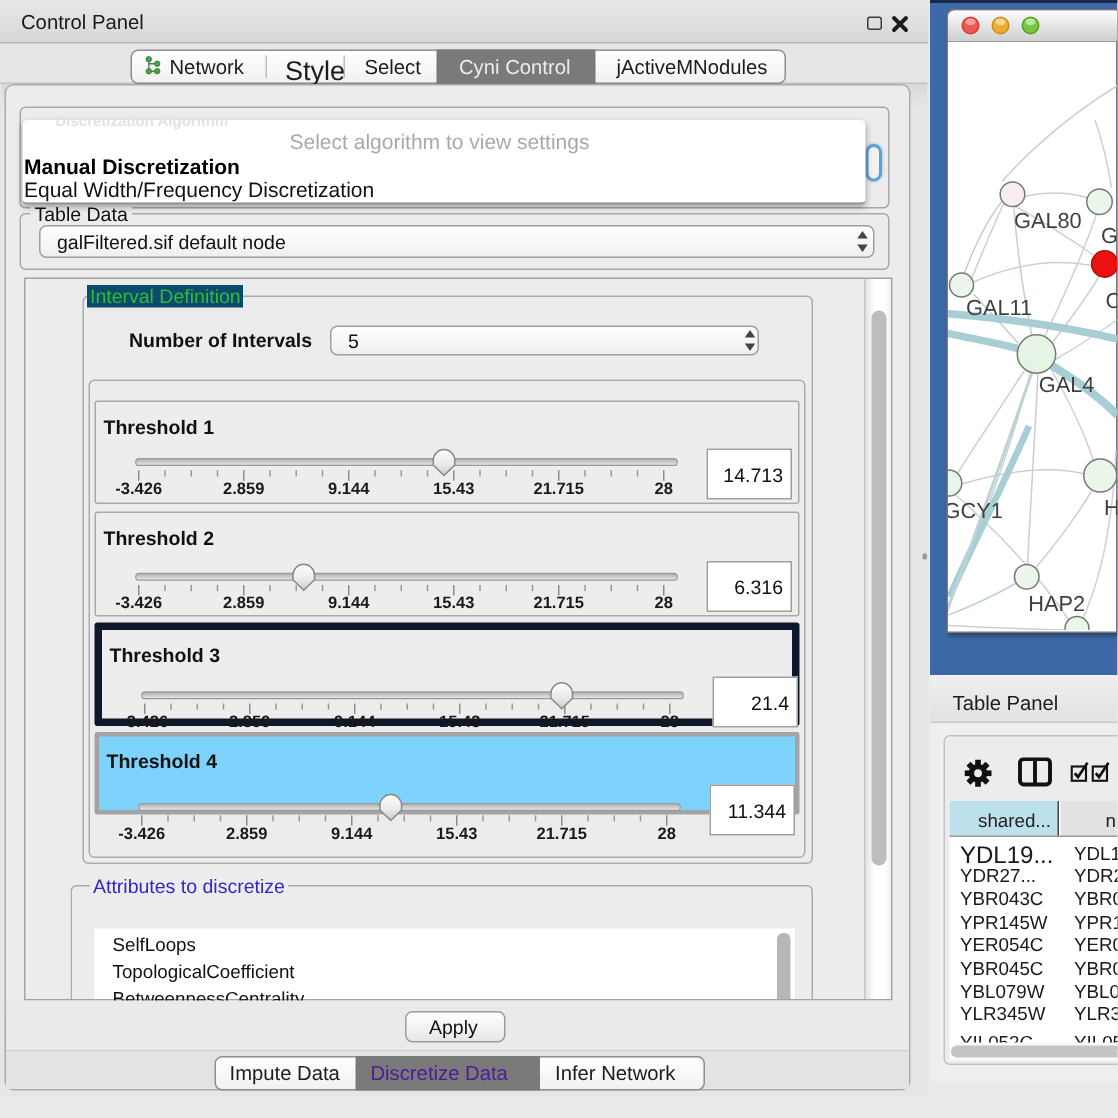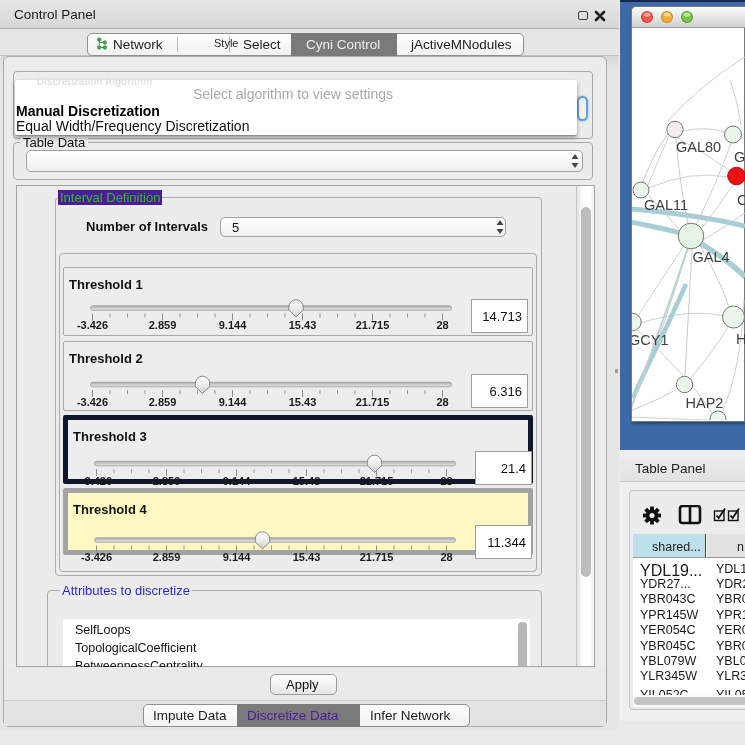--- a/index.html
+++ b/index.html
@@ -26,48 +26,49 @@
   <div class="a" style="left:229px;top:37px;width:1px;height:15px;background:#bdbdbd;"></div>
   <div class="a" style="left:291px;top:33px;width:106px;height:23px;background:#7a7a7a;"></div>
   <svg class="a" style="left:96px;top:36px;" width="12" height="16" viewBox="0 0 12 16">
     <path d="M3.2 3.5 L3.2 12.5 M3.2 6.5 L8.8 6.5 M3.2 11.5 L8.8 11.5" stroke="#6a6a6a" stroke-width="0.9"></path>
     <circle cx="3.2" cy="3.5" r="1.8" fill="#45a845" stroke="#2e7d32" stroke-width="0.6"></circle>
     <circle cx="8.8" cy="6.5" r="1.8" fill="#45a845" stroke="#2e7d32" stroke-width="0.6"></circle>
     <circle cx="3.2" cy="11.5" r="1.8" fill="#45a845" stroke="#2e7d32" stroke-width="0.6"></circle>
     <circle cx="8.8" cy="11.5" r="1.8" fill="#45a845" stroke="#2e7d32" stroke-width="0.6"></circle>
   </svg>
   <div class="txt" style="left:113px;top:37px;font-size:13.5px;color:#1c1c1c;">Network</div>
-  <div class="txt" style="left:190px;top:37px;font-size:11px;color:#1c1c1c;margin-left:24px;">Style</div>
+  <div class="txt" style="left:190px;top:37px;font-size:18px;color:#1c1c1c;">Style</div>
   <div class="txt" style="left:243px;top:37px;font-size:13.5px;color:#1c1c1c;">Select</div>
   <div class="txt" style="left:306px;top:37px;font-size:13.5px;color:#ececec;">Cyni Control</div>
   <div class="txt" style="left:411px;top:37px;font-size:13.5px;color:#1c1c1c;">jActiveMNodules</div>
 
   <div class="a" style="left:1px;top:56px;width:617px;height:16px;background:linear-gradient(180deg,#d8d8d8,#e6e6e6);"></div>
 
   <div class="a" style="left:3px;top:56px;width:604px;height:671px;border:1px solid #ababab;border-radius:6px;background:#ececec;"></div>
 
   <div class="a" style="left:13px;top:71px;width:580px;height:68px;border:1px solid #a8a8a8;border-radius:4px;"></div>
 
   <div class="a" style="left:577px;top:96px;width:11px;height:25px;border:2.5px solid #62a0d8;border-radius:6px;background:#f2f2f2;box-shadow:0 0 2px #74a9dc;"></div>
 
   <div class="a" style="left:13px;top:142px;width:580px;height:38px;border:1px solid #a8a8a8;border-radius:4px;"></div>
   <div class="txt" style="left:20px;top:135px;font-size:13px;color:#111;background:#ececec;padding:0 3px;">Table Data</div>
   <div class="a" style="left:26px;top:150px;width:557px;height:22px;background:linear-gradient(180deg,#ffffff,#efefef);border:1px solid #9f9f9f;border-radius:5px;"></div>
+  <div class="txt" style="left:38px;top:154px;font-size:13px;color:#111;">galFiltered.sif default node</div>
   <svg class="a" style="left:569px;top:153px;" width="12" height="16" viewBox="0 0 12 16">
       <path d="M6 1 L9.5 6 L2.5 6 Z" fill="#444"></path>
       <path d="M6 15 L9.5 10 L2.5 10 Z" fill="#444"></path>
     </svg>
 
   <div class="a" style="left:16px;top:185px;width:579px;height:482px;border:1px solid #a3a3a3;background:#ececec;"></div>
 
   <div class="a" style="left:576px;top:186px;width:18px;height:480px;background:linear-gradient(90deg,#e3e3e3,#ffffff 35%,#ffffff 75%,#efefef);border-left:1px solid #c6c6c6;"></div>
   <div class="a" style="left:581px;top:207px;width:10px;height:370px;background:#bdbdbd;border-radius:5px;"></div>
 
   <div class="a" style="left:55px;top:197px;width:487px;height:379px;border:1px solid #ababab;border-radius:4px;"></div>
-  <div class="txt" style="left:58px;top:190px;font-size:13px;color:#2dbe2d;background:#4c1d95;padding:0 2px;">Interval Definition</div>
+  <div class="txt" style="left:58px;top:190px;font-size:13px;color:#2dbe2d;background:#0c4a6e;padding:0 2px;">Interval Definition</div>
 
   <div class="txt" style="left:86px;top:219px;font-size:13px;font-weight:bold;color:#111;">Number of Intervals</div>
   <div class="a" style="left:220px;top:217px;width:286px;height:20px;background:linear-gradient(180deg,#ffffff,#f0f0f0);border:1px solid #a0a0a0;border-radius:5px;"></div>
   <div class="txt" style="left:232px;top:220px;font-size:13px;color:#111;">5</div>
   <svg class="a" style="left:494px;top:219px;" width="12" height="16" viewBox="0 0 12 16">
       <path d="M6 1 L9.5 6 L2.5 6 Z" fill="#444"></path>
       <path d="M6 15 L9.5 10 L2.5 10 Z" fill="#444"></path>
     </svg>
 
   <div class="a" style="left:59px;top:253px;width:478px;height:319px;border:1px solid #ababab;border-radius:4px;"></div>
@@ -136,21 +137,21 @@
         <text x="238.5" y="64.5" font-size="11" font-weight="bold" fill="#1a1a1a" text-anchor="middle" font-family="Liberation Sans">15.43</text>
         <text x="308.5" y="64.5" font-size="11" font-weight="bold" fill="#1a1a1a" text-anchor="middle" font-family="Liberation Sans">21.715</text>
         <text x="378.5" y="64.5" font-size="11" font-weight="bold" fill="#1a1a1a" text-anchor="middle" font-family="Liberation Sans">28</text>
         <g transform="translate(306.49,35.0)">
           <path d="M-7.2 7.5 A7.2 7.3 0 0 1 7.2 7.5 L7.2 10.5 L0 17.5 L-7.2 10.5 Z" fill="url(#thm)" stroke="#888888" stroke-width="1"></path>
         </g>
       </svg>
       <div class="a" style="left:407.5px;top:31.5px;width:57px;height:34px;background:#ffffff;border:1px solid #9e9e9e;"></div>
       <div class="txt" style="left:407.5px;top:41.5px;width:51px;text-align:right;font-size:13px;color:#111;">21.4</div>
     </div>
-    <div class="a" style="left:62.5px;top:488px;width:470px;height:67px;border:5px solid #a3a3a3;border-radius:2px;background:#fef9c3;">
+    <div class="a" style="left:62.5px;top:488px;width:470px;height:55px;border:3px solid #a3a3a3;border-radius:2px;background:#7dd3fc;">
       <div class="txt" style="left:5.5px;top:9px;font-size:13px;font-weight:bold;color:#111;">Threshold 4</div>
       <svg class="a" style="left:0;top:0;" width="470" height="73" viewBox="0 0 470 73">
         <rect x="26.5" y="44.8" width="361.0" height="4.5" rx="2.2" fill="url(#trk)" stroke="#9a9a9a" stroke-width="0.8"></rect>
         <path d="M28.50 52.5 V59.5 M98.50 52.5 V59.5 M168.50 52.5 V59.5 M238.50 52.5 V59.5 M308.50 52.5 V59.5 M378.50 52.5 V59.5" stroke="#8d8d8d" stroke-width="1"></path>
         <path d="M46.00 52.5 V56.7 M63.50 52.5 V56.7 M81.00 52.5 V56.7 M116.00 52.5 V56.7 M133.50 52.5 V56.7 M151.00 52.5 V56.7 M186.00 52.5 V56.7 M203.50 52.5 V56.7 M221.00 52.5 V56.7 M256.00 52.5 V56.7 M273.50 52.5 V56.7 M291.00 52.5 V56.7 M326.00 52.5 V56.7 M343.50 52.5 V56.7 M361.00 52.5 V56.7" stroke="#999999" stroke-width="1"></path>
         <text x="28.5" y="68.0" font-size="11" font-weight="bold" fill="#1a1a1a" text-anchor="middle" font-family="Liberation Sans">-3.426</text>
         <text x="98.5" y="68.0" font-size="11" font-weight="bold" fill="#1a1a1a" text-anchor="middle" font-family="Liberation Sans">2.859</text>
         <text x="168.5" y="68.0" font-size="11" font-weight="bold" fill="#1a1a1a" text-anchor="middle" font-family="Liberation Sans">9.144</text>
         <text x="238.5" y="68.0" font-size="11" font-weight="bold" fill="#1a1a1a" text-anchor="middle" font-family="Liberation Sans">15.43</text>
         <text x="308.5" y="68.0" font-size="11" font-weight="bold" fill="#1a1a1a" text-anchor="middle" font-family="Liberation Sans">21.715</text>

